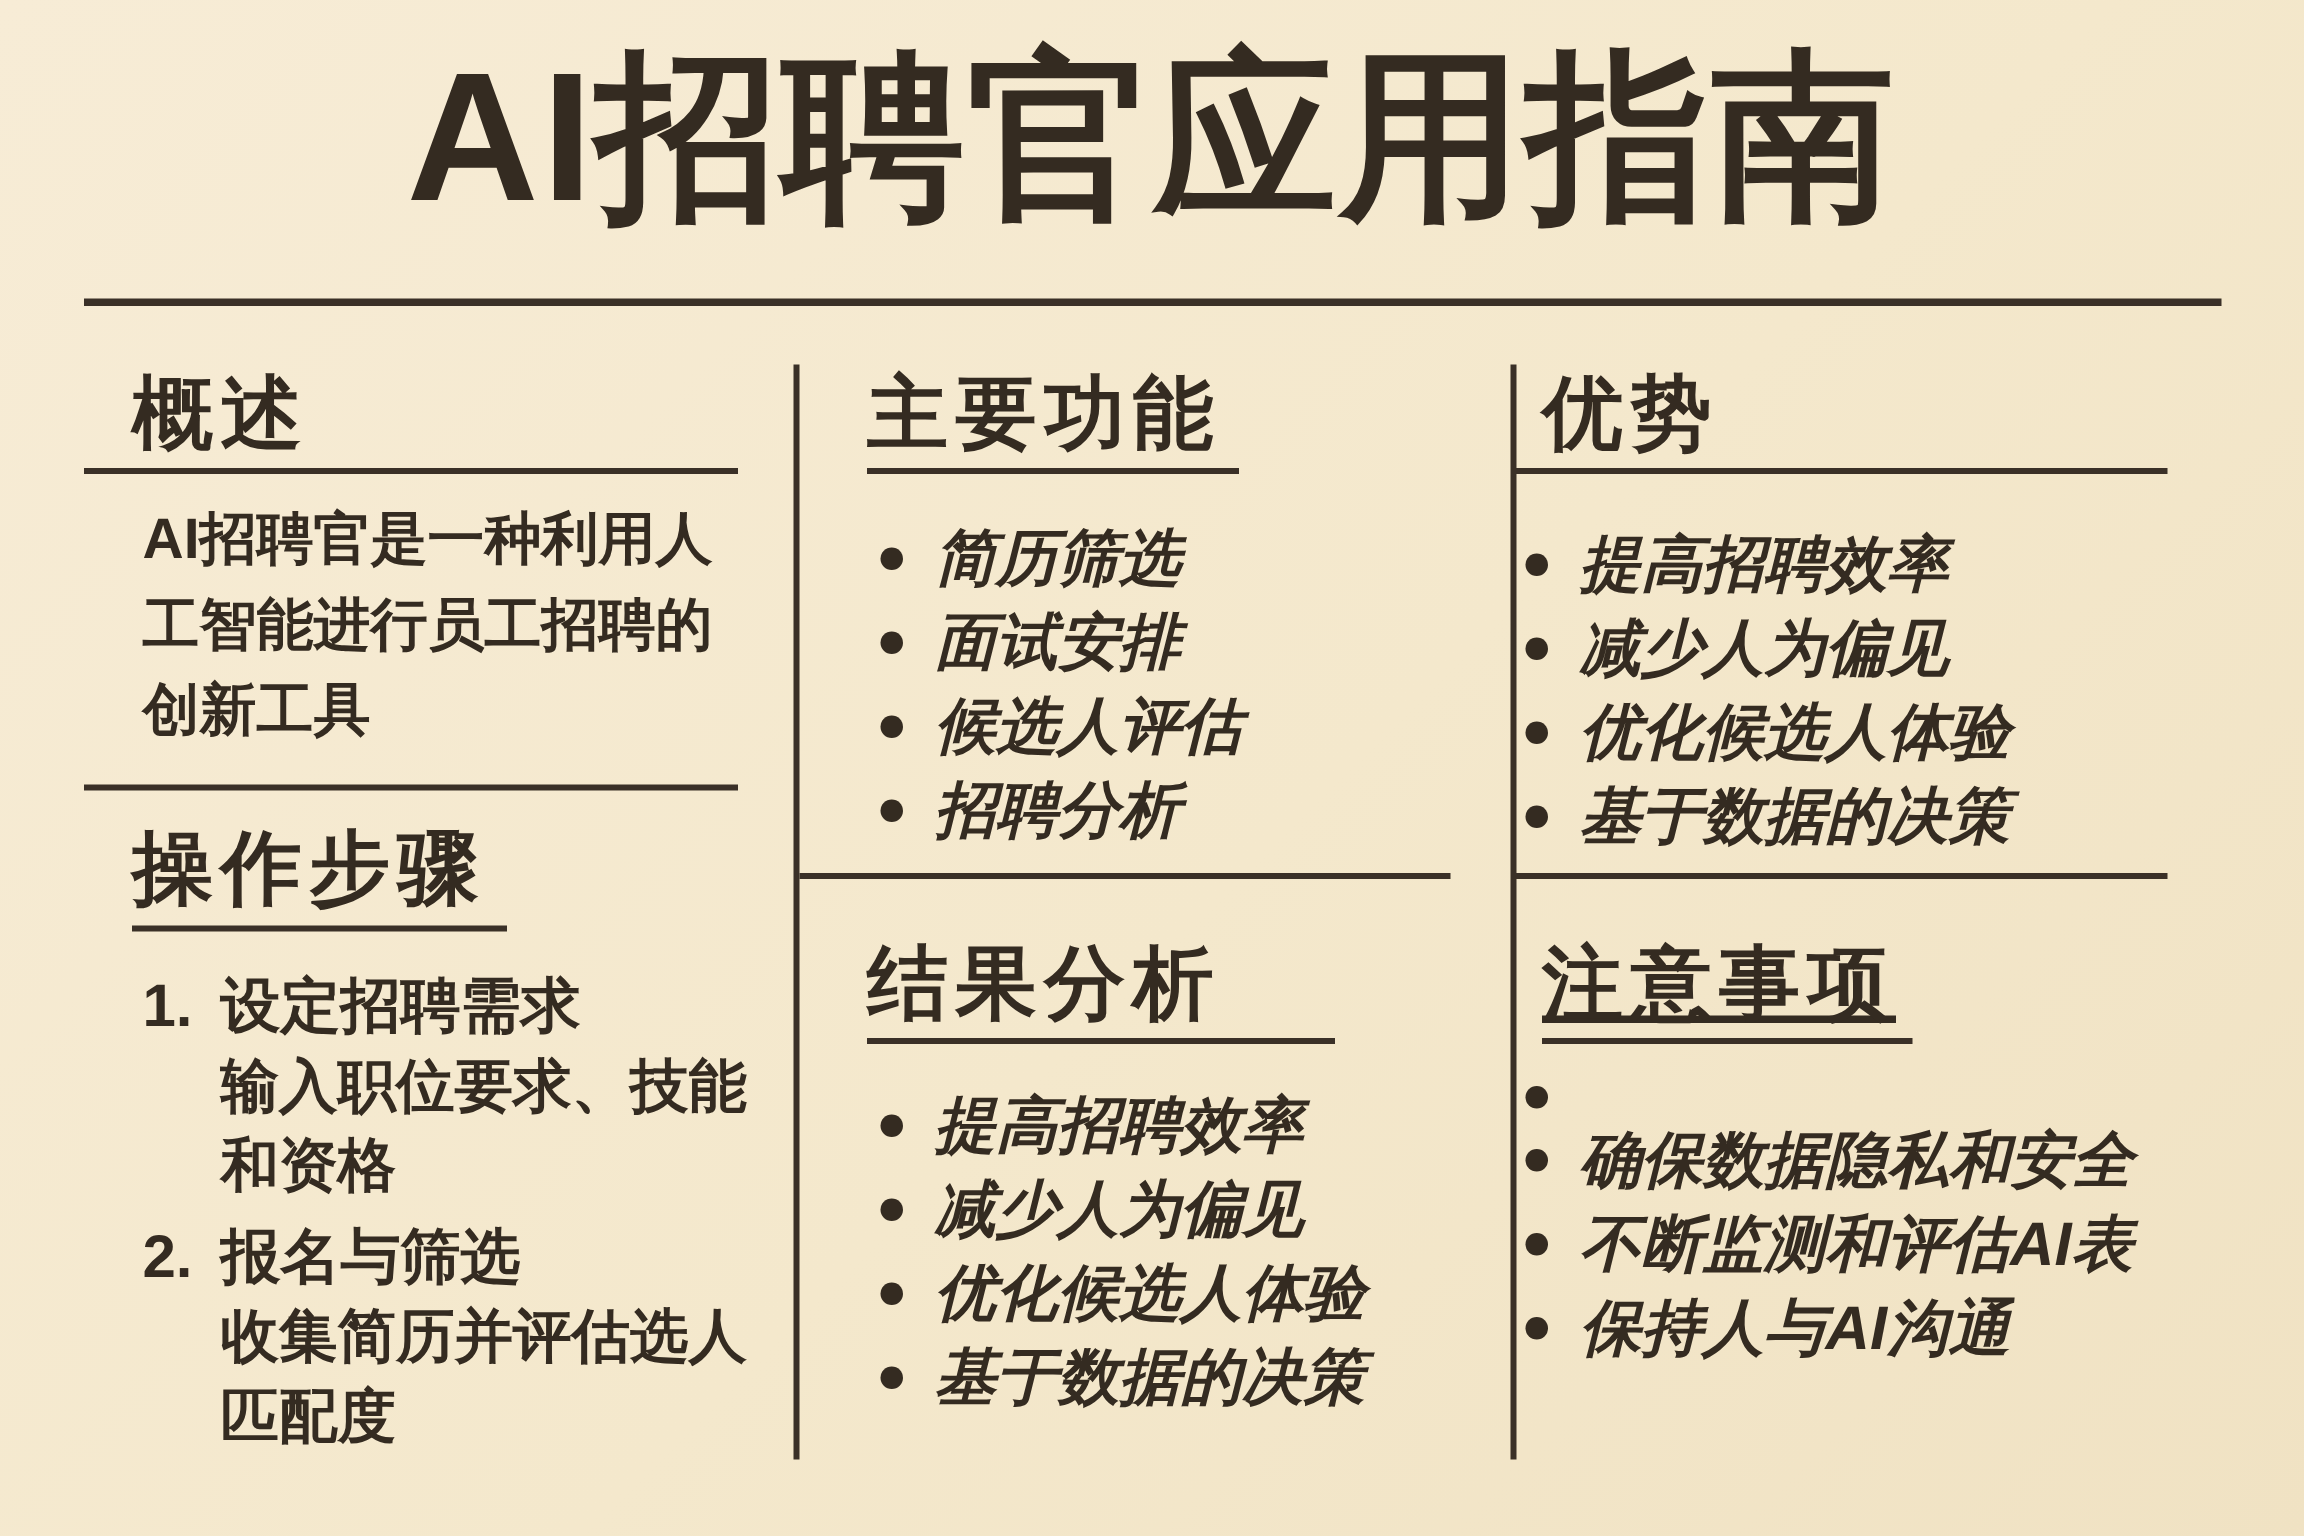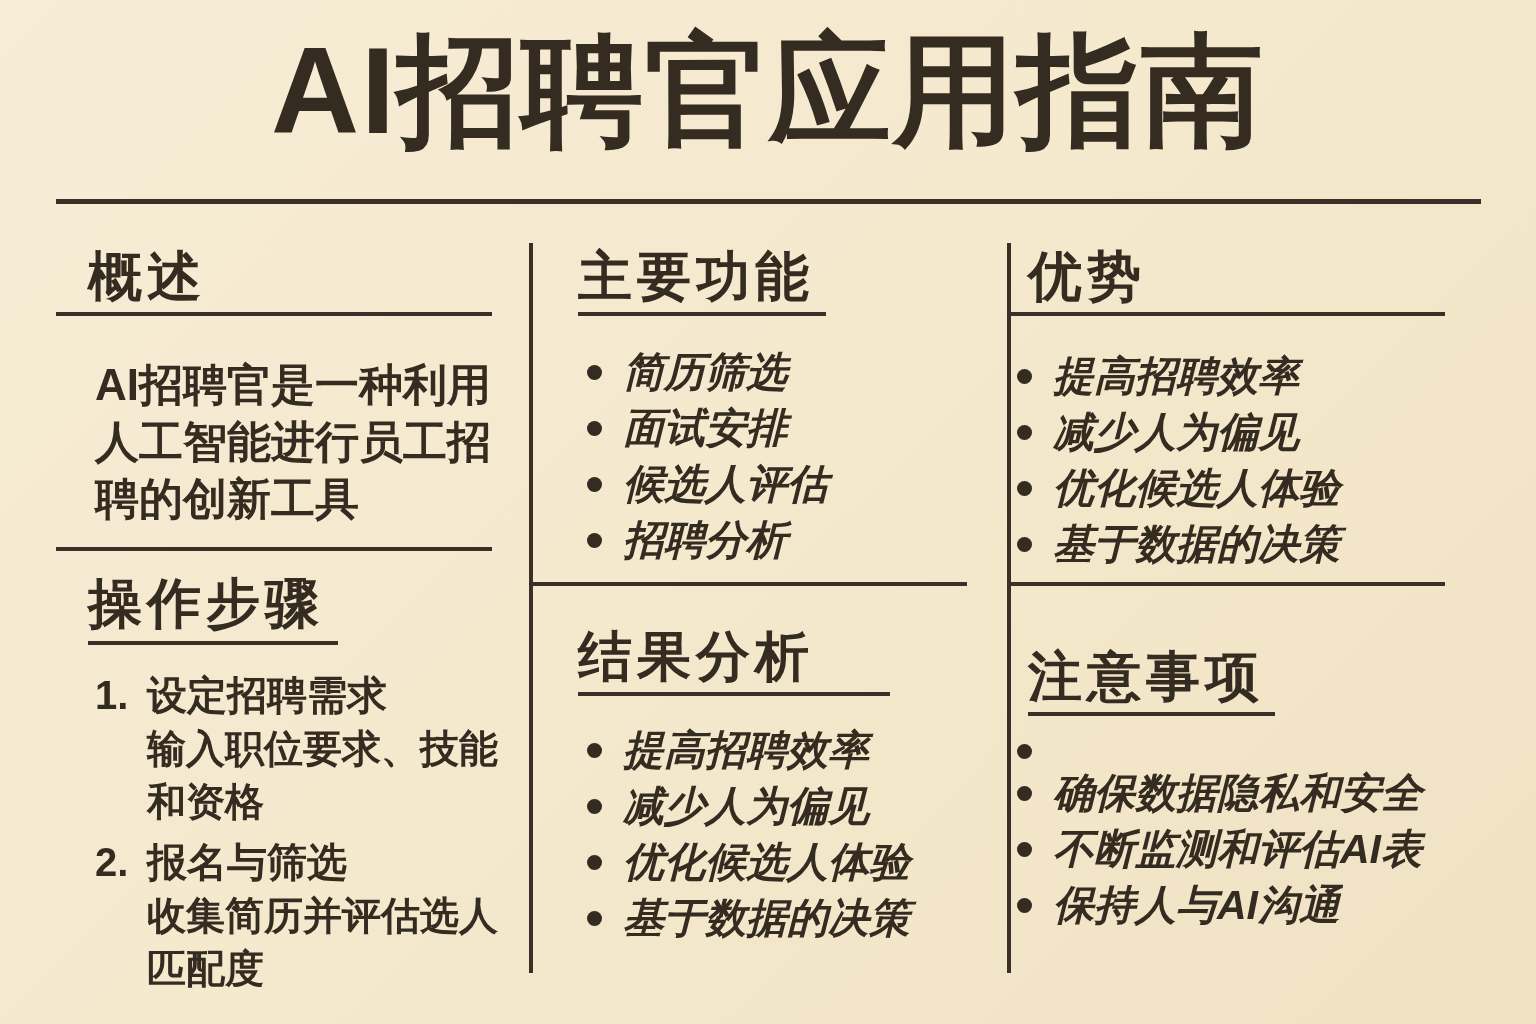--- a/index.html
+++ b/index.html
@@ -34,22 +34,22 @@
   .col3{left:1008px;width:437px;}
   .h2{
     font-size:54px;line-height:60px;font-weight:900;
     letter-spacing:5px;white-space:nowrap;
   }
   .rule{height:4px;background:#3a3027;}
   
   .col1 .h2{margin:6px 0 0 32px;}
   .rule-overview{margin-top:6px;width:100%;}
   .overview-text{
-    margin:40px 0 0 39px;width:410px;
-    font-size:44px;line-height:57px;font-weight:700;
+    margin:16px 0 0 39px;width:410px;
+    font-size:38px;line-height:57px;font-weight:700;
     letter-spacing:0px;
   }
   .rule-col1-mid{margin-top:20px;width:100%;}
   .col1 .h2.steps{margin-top:22px;}
   .rule-steps{margin:8px 0 0 32px;width:250px;}
   .steps-list{margin:24px 0 0 39px;font-size:40px;font-weight:700;}
   .step{display:flex;margin-bottom:8px;}
   .step-num{width:52px;flex:none;line-height:53px;}
   .step-body{flex:1;}
   .step-title{line-height:53px;}
@@ -64,21 +64,21 @@
   .col2 .blist.features{margin-top:34px;}
   .rule-col2-mid{margin-top:20px;margin-left:-45px;width:434px;}
   .col2 .h2.results{margin-top:40px;}
   .rule-results{margin-top:6px;width:312px;}
   .col2 .blist.results{margin-top:32px;}
   
   .col3 .h2{margin-top:6px;}
   .rule-adv{margin-top:6px;width:100%;}
   .col3 .blist.adv{margin-top:38px;}
   .rule-col3-mid{margin-top:16px;width:100%;}
-  .col3 .h2.notes{margin-top:60px;}
+  .col3 .h2.notes{margin-top:40px;text-decoration:underline;}
   .rule-notes{margin:6px 0 0 20px;width:247px;}
   .col3 .blist.notes{margin-top:28px;}
   .col3 .h2{margin-left:20px;}
 </style>
 </head>
 <body>
 
 <div class="page">
 
   <div class="title">AI招聘官应用指南</div>

